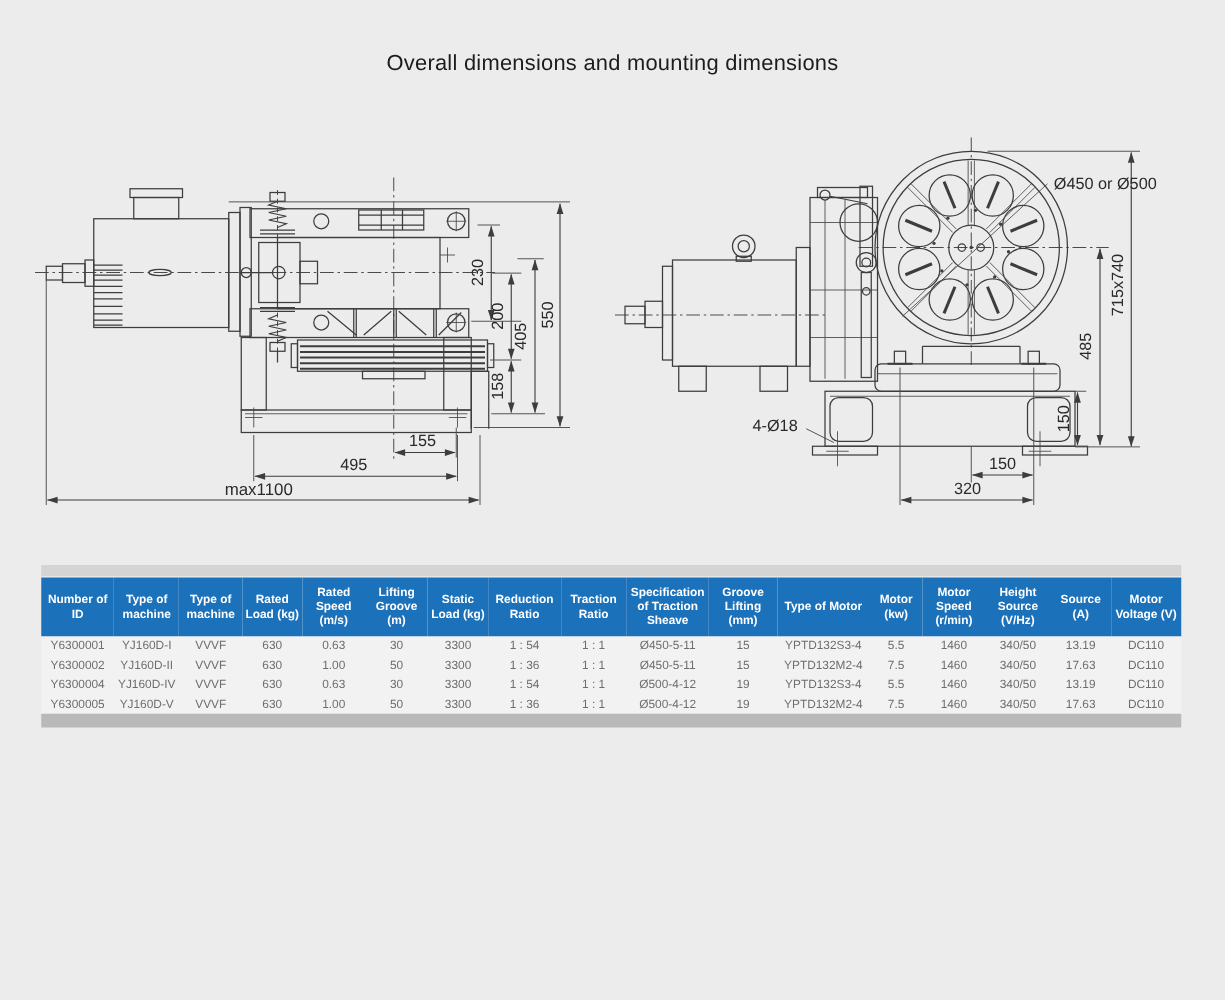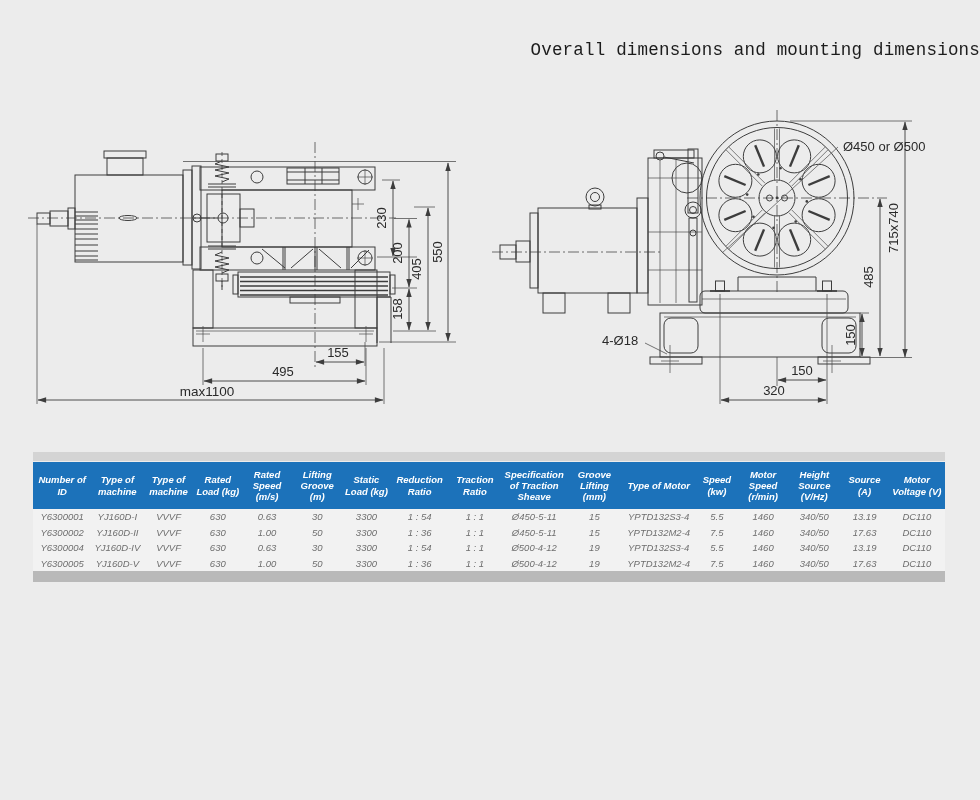--- a/index.html
+++ b/index.html
@@ -1,37 +1,37 @@
 <!DOCTYPE html>
 <html><head>
 <meta charset="utf-8">
 <style>
   html,body{margin:0;padding:0;}
   body{
     width:980px;height:800px;position:relative;overflow:hidden;
     background:#ececec;font-family:"Liberation Sans",sans-serif;
   }
   .page-title{
-    position:absolute;top:40px;left:0;width:980px;text-align:right;
-    font-size:17.5px;color:#1c1c1c;letter-spacing:.2px;font-family:Liberation Mono, monospace;
+    position:absolute;top:40px;left:0;width:980px;text-align:center;
+    font-size:17.5px;color:#1c1c1c;letter-spacing:.2px;
   }
   svg.draw{position:absolute;left:0;top:0;}
   .ln{fill:none;stroke:#3d3d3d;stroke-width:1;}
   .thk{fill:none;stroke:#3d3d3d;stroke-width:1.6;}
   .thin{fill:none;stroke:#4a4a4a;stroke-width:.7;}
   .cl{fill:none;stroke:#4a4a4a;stroke-width:.8;stroke-dasharray:11 3 2 3;}
   .dsh{fill:none;stroke:#4a4a4a;stroke-width:.8;stroke-dasharray:4 3;}
   .ext{fill:none;stroke:#4a4a4a;stroke-width:.75;}
   .dim{fill:none;stroke:#3d3d3d;stroke-width:.9;marker-start:url(#arw);marker-end:url(#arw);}
   text.dlab{font-family:"Liberation Sans",sans-serif;font-size:13px;fill:#2a2a2a;}
   text.dlab.big{font-size:13.5px;}
   .tablewrap{position:absolute;left:33px;top:452px;width:912px;}
   .strip-top{height:9px;background:#d4d4d4;margin-bottom:1px;}
   .strip-bottom{height:11px;background:#b9b9b9;}
-  table.spec{border-collapse:collapse;table-layout:fixed;width:912px;background:#f2f2f2;font-style:italic;}
+  table.spec{border-collapse:collapse;table-layout:fixed;width:912px;background:#f2f2f2;}
   table.spec thead th{
     background:#1c72ba;color:#ffffff;font-size:9.5px;font-weight:bold;
     height:45px;vertical-align:middle;text-align:center;padding:1px 2px;line-height:1.18;
   }
   table.spec td{
     font-size:9.5px;color:#6e6e6e;text-align:center;height:15.5px;
     padding:0 1px;white-space:nowrap;overflow:hidden;
   }
 </style>
 </head>
@@ -287,21 +287,21 @@
           <th>Type of machine</th>
           <th>Rated Load (kg)</th>
           <th>Rated Speed (m/s)</th>
           <th>Lifting Groove (m)</th>
           <th>Static Load (kg)</th>
           <th>Reduction Ratio</th>
           <th>Traction Ratio</th>
           <th>Specification of Traction Sheave</th>
           <th>Groove Lifting (mm)</th>
           <th>Type of Motor</th>
-          <th>Speed (kw)</th>
+          <th>Motor (kw)</th>
           <th>Motor Speed (r/min)</th>
           <th>Height Source (V/Hz)</th>
           <th>Source (A)</th>
           <th>Motor Voltage (V)</th>
         </tr>
       </thead>
     <tbody>
         <tr>
           <td>Y6300001</td>
           <td>YJ160D-I</td>

